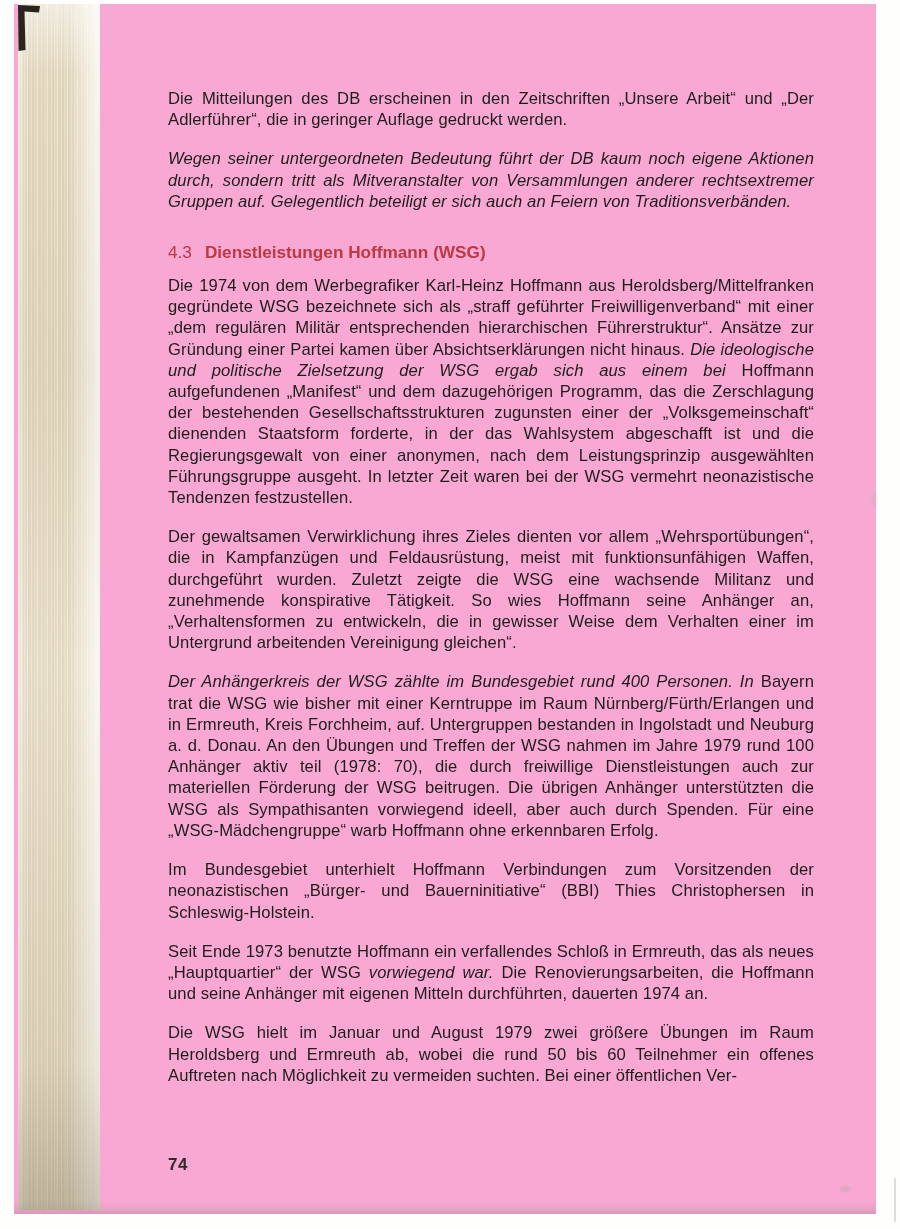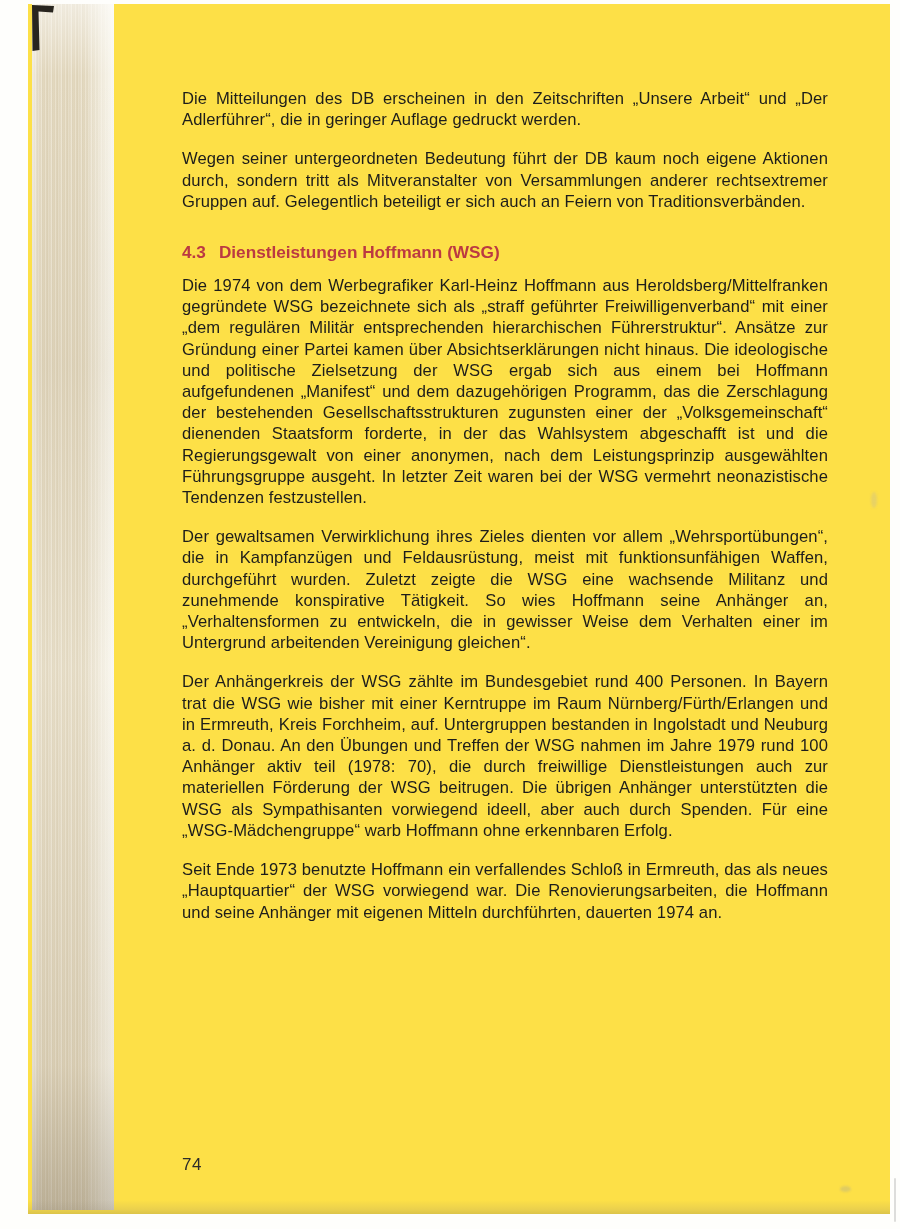--- a/index.html
+++ b/index.html
@@ -2,22 +2,22 @@
 <html lang="de"><head>
 <meta charset="utf-8">
 <style>
   html,body{margin:0;padding:0;}
   body{
     width:900px;height:1229px;position:relative;overflow:hidden;
     background:#fefefc;
     font-family:"Liberation Sans", sans-serif;
   }
   .scan-page{
-    position:absolute;left:28px;top:4px;width:862px;height:1210px;
-    background:#fde047;
+    position:absolute;left:14px;top:4px;width:862px;height:1210px;
+    background:#f9a8d4;
   }
   
   .edge-band{
     position:absolute;left:4px;top:0;width:82px;height:1206px;
     background:
       linear-gradient(90deg, rgba(255,255,255,0.55) 0%, rgba(255,255,255,0) 10%, rgba(250,248,240,0) 62%, #faf8f0 100%),
       repeating-linear-gradient(90deg,
         #d6c9ab 0px, #e8e0ca 1px, #dccfb2 2px, #efe8d6 4px,
         #d2c4a4 5px, #e9e1cc 6px, #e0d5bc 8px, #f1ebdb 10px),
       linear-gradient(90deg, #cfc2a3, #ece5d3);
@@ -38,30 +38,30 @@
     position:absolute;left:154px;top:0;width:646px;padding-top:84px;
     color:#1d1d1b;
   }
   p.para{
     margin:0 0 18px 0;
     font-size:16.6px;line-height:21.2px;
     text-align:justify;
     letter-spacing:0.1px;
     hyphens:auto;
   }
-  p.para .italic{}
+  p.para .italic{font-style:italic;}
   .heading{
     margin:30px 0 12px 0;
     font-size:17.2px;line-height:21px;
     color:#bb3942;font-weight:bold;
   }
-  .heading .hnum{font-weight:bold;margin-right:13px;}
+  .heading .hnum{font-weight:normal;margin-right:13px;}
   .pagenum{
     position:absolute;left:0;top:1151px;
-    font-size:17px;color:#2c2c2a;letter-spacing:0.5px;
+    font-size:17px;color:#2c2c2a;letter-spacing:0.5px;font-weight:bold;
   }
   
   .artifact-line{
     position:absolute;right:4px;top:1178px;width:2px;height:44px;
     background:rgba(160,160,158,0.35);border-radius:2px;
   }
   .artifact-smudge{
     position:absolute;left:840px;top:1186px;width:11px;height:6px;
     background:rgba(170,165,150,0.35);border-radius:50%;filter:blur(1px);
   }
@@ -86,21 +86,23 @@
       </div>
 
     <h2 class="heading">
       <span class="hnum">4.3</span><span class="htitle">Dienstleistungen Hoffmann (WSG)</span>
     </h2>
 
     <div>
         <p class="para"><span>Die 1974 von dem Werbegrafiker Karl-Heinz Hoffmann aus Heroldsberg/Mittelfranken gegründete WSG bezeichnete sich als „straff geführter Freiwilligenverband“ mit einer „dem regulären Militär entsprechenden hierarchischen Führerstruktur“. Ansätze zur Gründung einer Partei kamen über Absichtserklärungen nicht hinaus. </span><span class="italic">Die ideologische und politische Zielsetzung der WSG ergab sich aus einem bei </span><span>Hoffmann aufgefundenen „Manifest“ und dem dazugehörigen Programm, das die Zerschlagung der bestehenden Gesellschaftsstrukturen zugunsten einer der „Volksgemeinschaft“ dienenden Staatsform forderte, in der das Wahlsystem abgeschafft ist und die Regierungsgewalt von einer anonymen, nach dem Leistungsprinzip ausgewählten Führungsgruppe ausgeht. In letzter Zeit waren bei der WSG vermehrt neonazistische Tendenzen festzustellen.</span></p>
         <p class="para"><span>Der gewaltsamen Verwirklichung ihres Zieles dienten vor allem „Wehrsportübungen“, die in Kampfanzügen und Feldausrüstung, meist mit funktionsunfähigen Waffen, durchgeführt wurden. Zuletzt zeigte die WSG eine wachsende Militanz und zunehmende konspirative Tätigkeit. So wies Hoffmann seine Anhänger an, „Verhaltensformen zu entwickeln, die in gewisser Weise dem Verhalten einer im Untergrund arbeitenden Vereinigung gleichen“.</span></p>
         <p class="para"><span class="italic">Der Anhängerkreis der WSG zählte im Bundesgebiet rund 400 Personen. In </span><span>Bayern trat die WSG wie bisher mit einer Kerntruppe im Raum Nürnberg/Fürth/Erlangen und in Ermreuth, Kreis Forchheim, auf. Untergruppen bestanden in Ingolstadt und Neuburg a. d. Donau. An den Übungen und Treffen der WSG nahmen im Jahre 1979 rund 100 Anhänger aktiv teil (1978: 70), die durch freiwillige Dienstleistungen auch zur materiellen Förderung der WSG beitrugen. Die übrigen Anhänger unterstützten die WSG als Sympathisanten vorwiegend ideell, aber auch durch Spenden. Für eine „WSG-Mädchengruppe“ warb Hoffmann ohne erkennbaren Erfolg.</span></p>
+        <p class="para"><span>Im Bundesgebiet unterhielt Hoffmann Verbindungen zum Vorsitzenden der neonazistischen „Bürger- und Bauerninitiative“ (BBI) Thies Christophersen in Schleswig-Holstein.</span></p>
         <p class="para"><span>Seit Ende 1973 benutzte Hoffmann ein verfallendes Schloß in Ermreuth, das als neues „Hauptquartier“ der WSG </span><span class="italic">vorwiegend war.</span><span> Die Renovierungsarbeiten, die Hoffmann und seine Anhänger mit eigenen Mitteln durchführten, dauerten 1974 an.</span></p>
+        <p class="para"><span>Die WSG hielt im Januar und August 1979 zwei größere Übungen im Raum Heroldsberg und Ermreuth ab, wobei die rund 50 bis 60 Teilnehmer ein offenes Auftreten nach Möglichkeit zu vermeiden suchten. Bei einer öffentlichen Ver-</span></p>
       </div>
 
     <div class="pagenum">74</div>
   </div>
 
   <div class="bottom-shadow"></div>
 </div>
 
 <div class="artifact-line"></div>
 <div class="artifact-smudge"></div>

